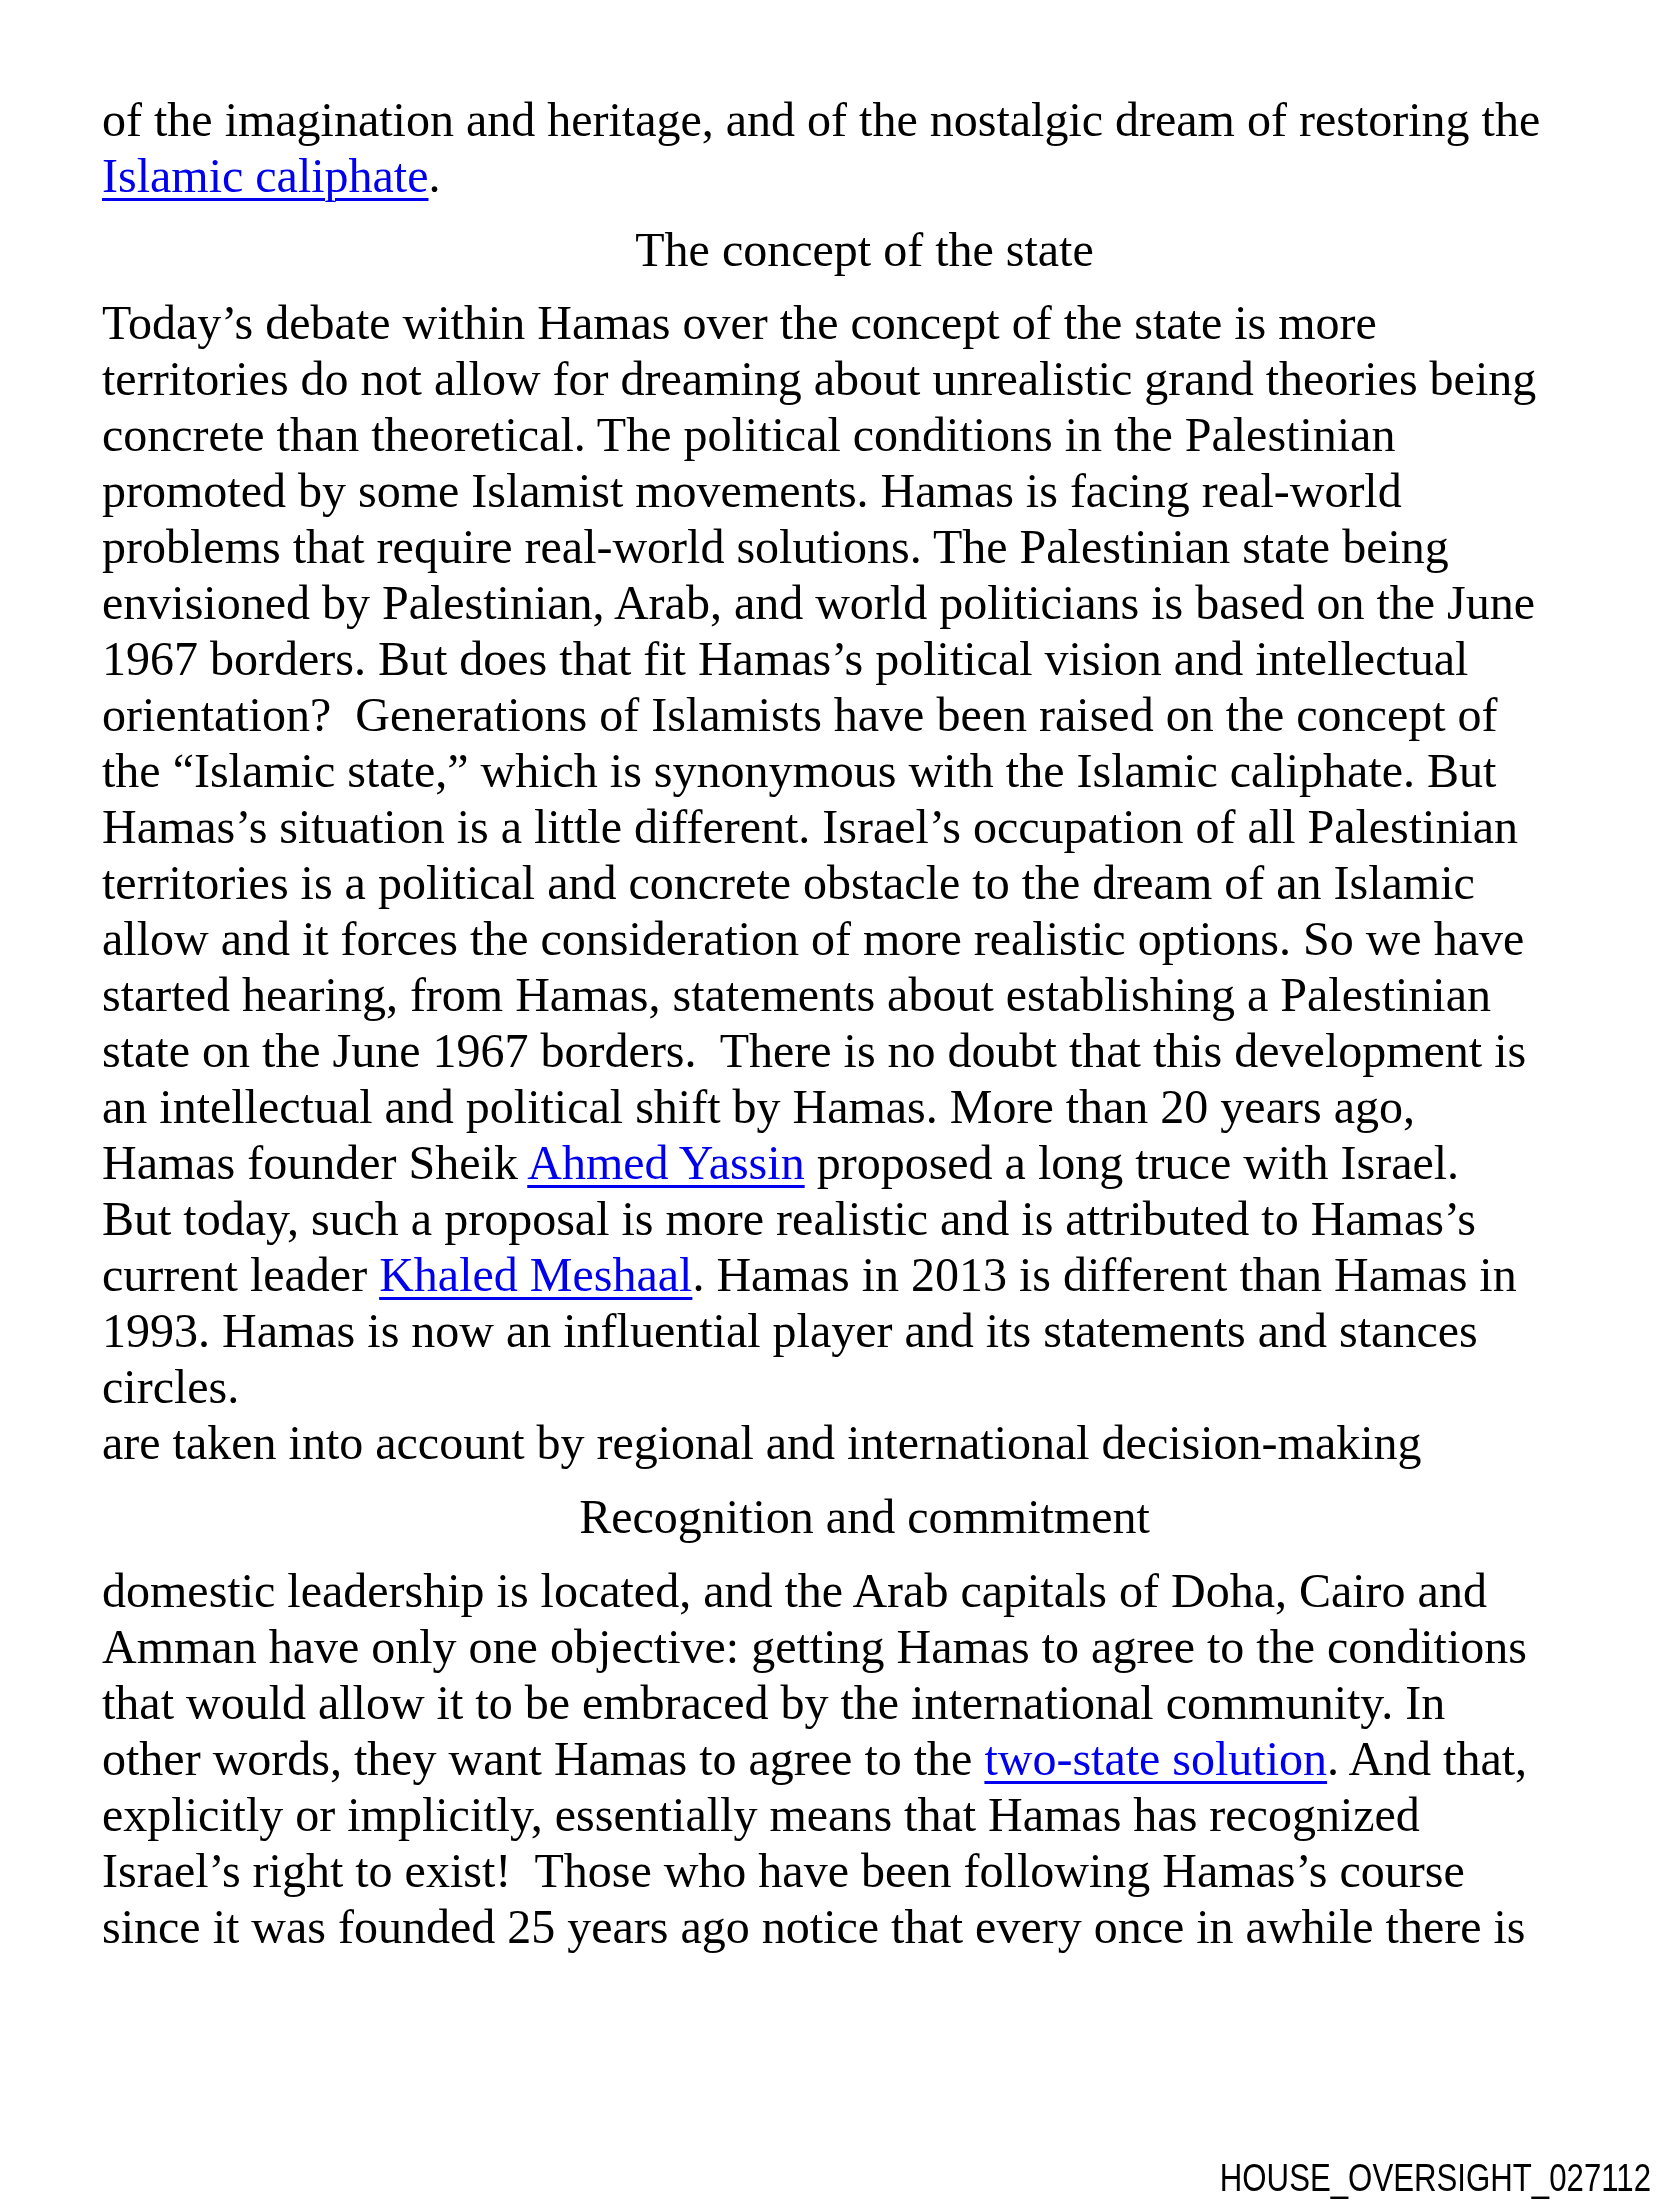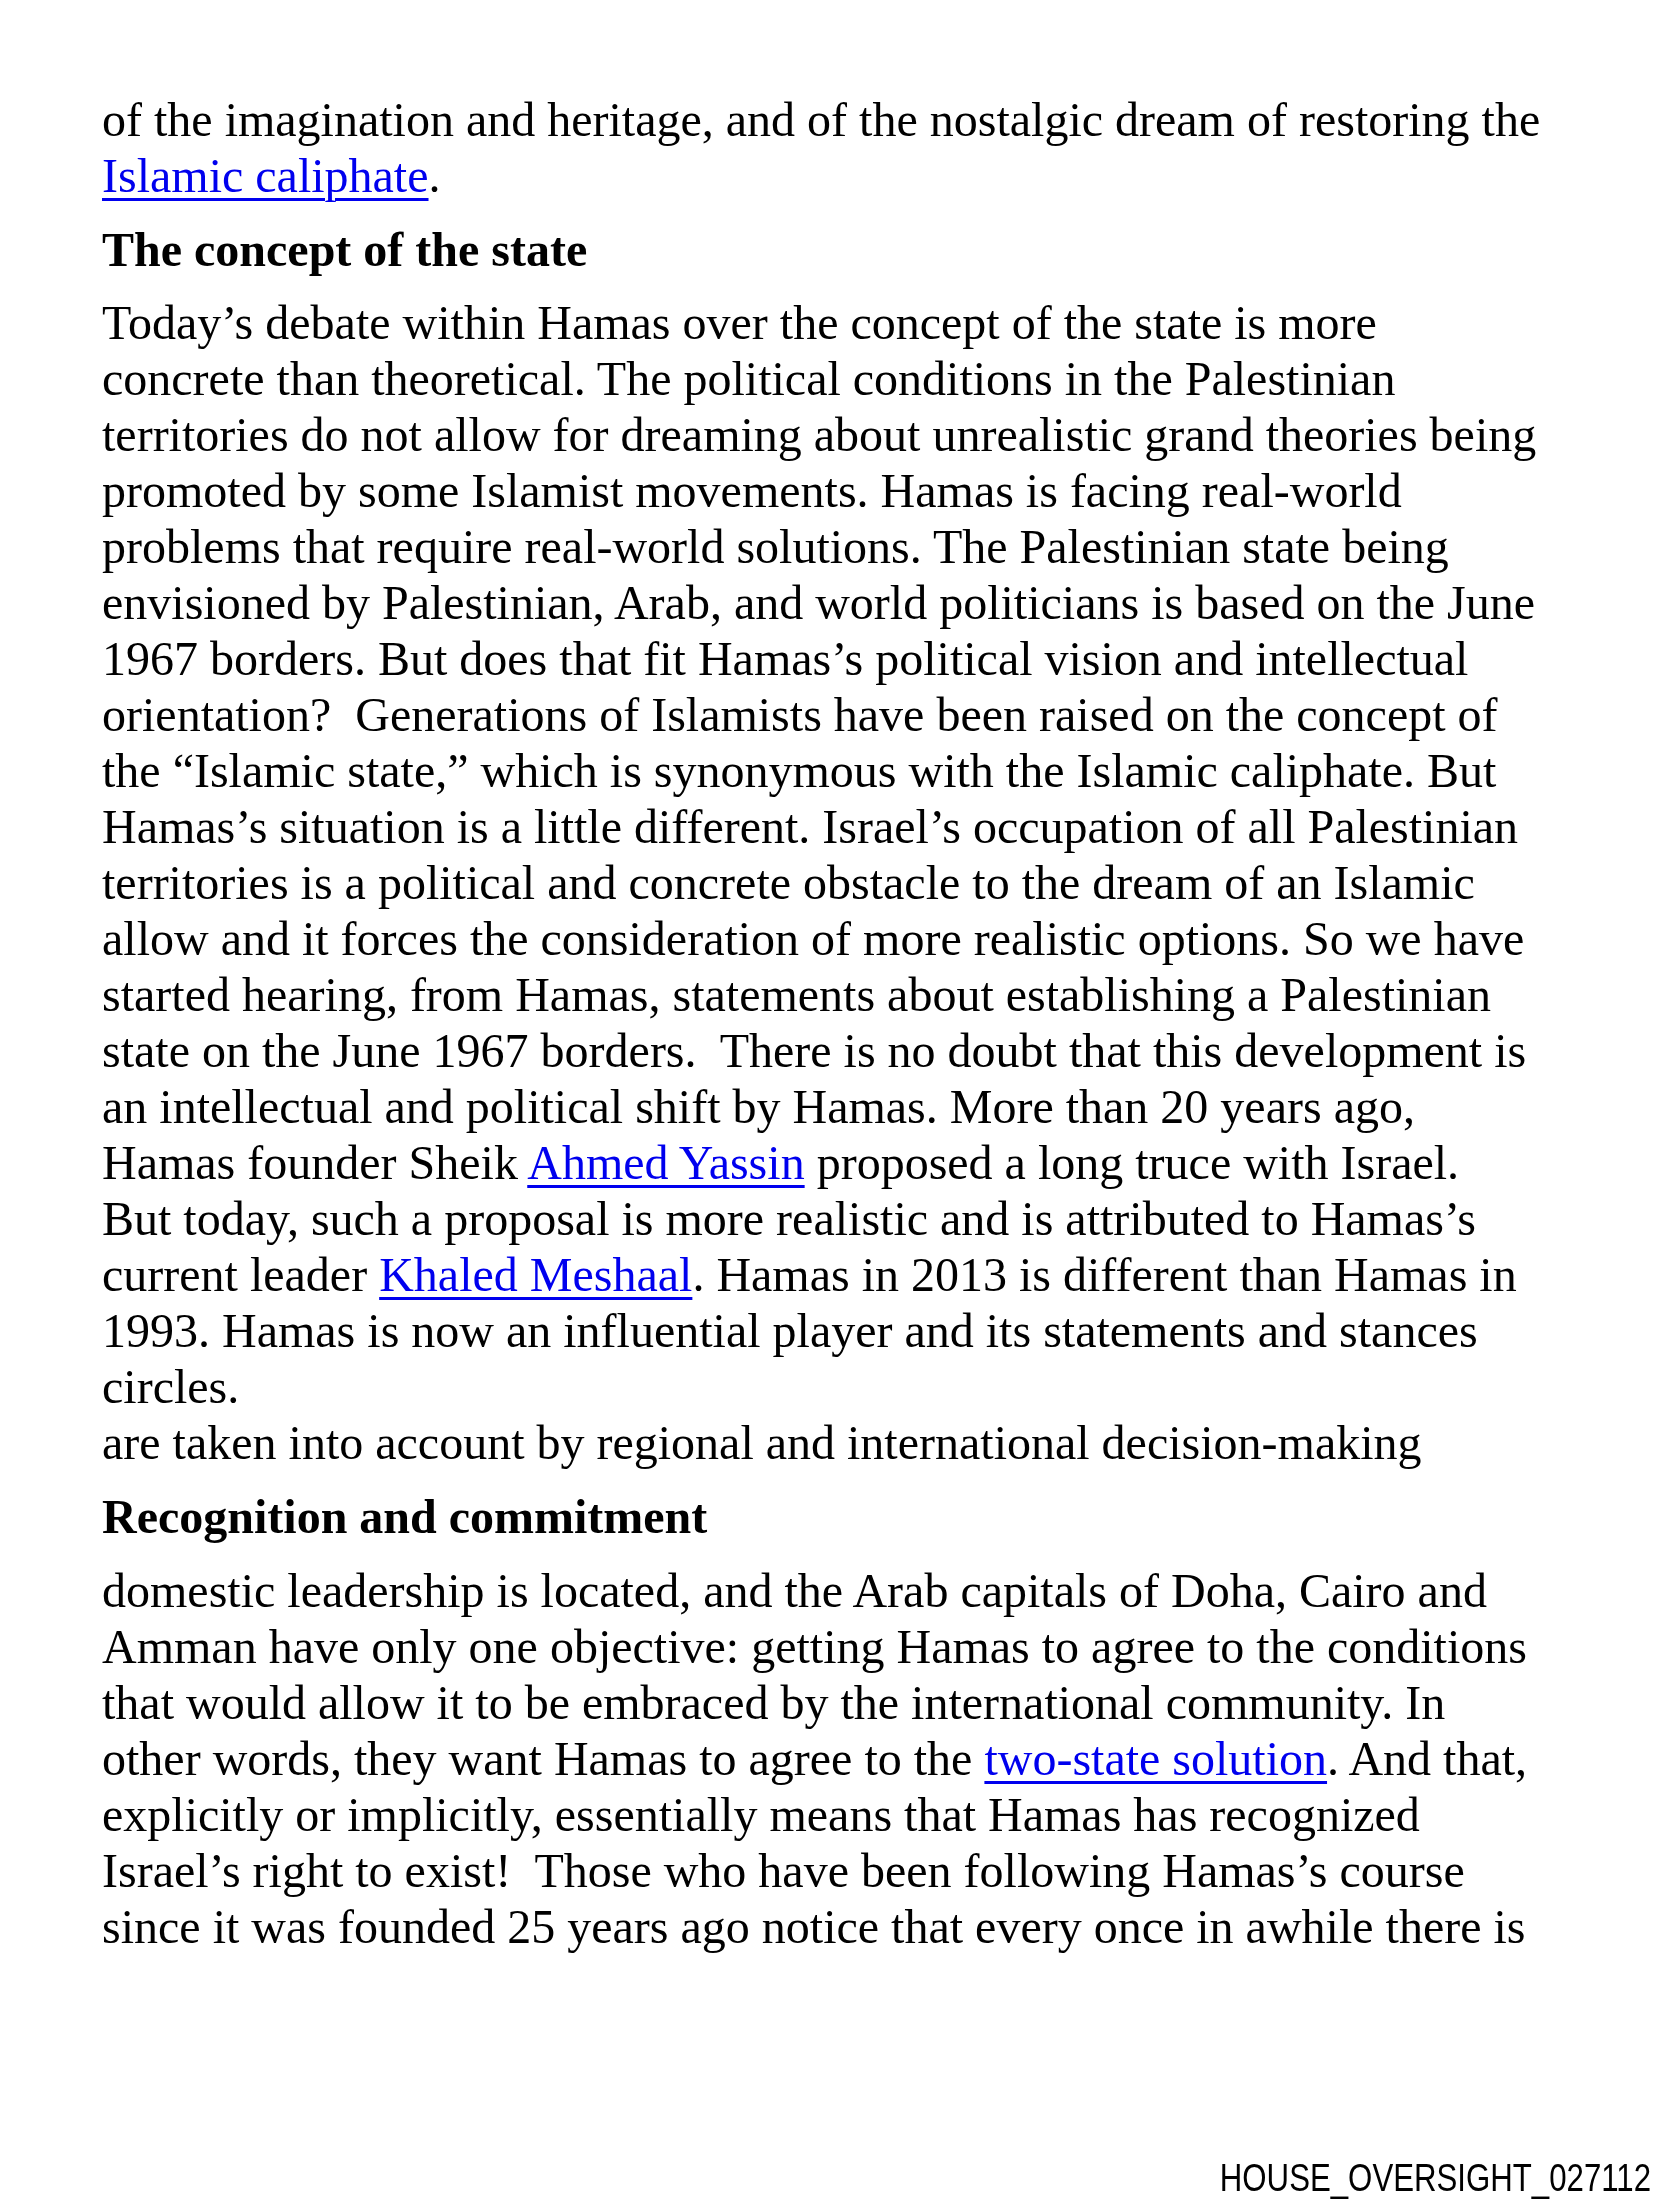--- a/index.html
+++ b/index.html
@@ -15,22 +15,23 @@
     position: absolute;
     left: 102px;
     top: 92px;
     width: 1525px;
     font-family: "Liberation Serif", "DejaVu Serif", serif;
     font-size: 48px;
     line-height: 56px;
   }
   .block + .block { margin-top: 17.7px; }
   .heading {
-    font-weight: bold;
+    font-weight: normal;
     white-space: pre;
+    text-align: center;
   }
   .line { white-space: pre; }
   .doc-link {
     color: var(--link-color, #0000EE);
     text-decoration: underline;
     text-decoration-thickness: 3.3px;
     text-underline-offset: 5.9px;
     cursor: pointer;
     text-align: center;
   }
@@ -51,22 +52,22 @@
 
 <div class="page" style="background: rgb(255, 255, 255); color: rgb(0, 0, 0);">
   <div class="content">
       <div class="block paragraph">
         <div class="line"><span>of the imagination and heritage, and of the nostalgic dream of restoring the</span></div>
         <div class="line"><a class="doc-link" href="#">Islamic caliphate</a><span>.</span></div>
       </div>
       <div class="block heading">The concept of the state</div>
       <div class="block paragraph">
         <div class="line"><span>Today’s debate within Hamas over the concept of the state is more</span></div>
+        <div class="line"><span>territories do not allow for dreaming about unrealistic grand theories being</span></div>
         <div class="line"><span>concrete than theoretical. The political conditions in the Palestinian</span></div>
-        <div class="line"><span>territories do not allow for dreaming about unrealistic grand theories being</span></div>
         <div class="line"><span>promoted by some Islamist movements. Hamas is facing real-world</span></div>
         <div class="line"><span>problems that require real-world solutions. The Palestinian state being</span></div>
         <div class="line"><span>envisioned by Palestinian, Arab, and world politicians is based on the June</span></div>
         <div class="line"><span>1967 borders. But does that fit Hamas’s political vision and intellectual</span></div>
         <div class="line"><span>orientation?  Generations of Islamists have been raised on the concept of</span></div>
         <div class="line"><span>the “Islamic state,” which is synonymous with the Islamic caliphate. But</span></div>
         <div class="line"><span>Hamas’s situation is a little different. Israel’s occupation of all Palestinian</span></div>
         <div class="line"><span>territories is a political and concrete obstacle to the dream of an Islamic</span></div>
         <div class="line"><span>allow and it forces the consideration of more realistic options. So we have</span></div>
         <div class="line"><span>started hearing, from Hamas, statements about establishing a Palestinian</span></div>

